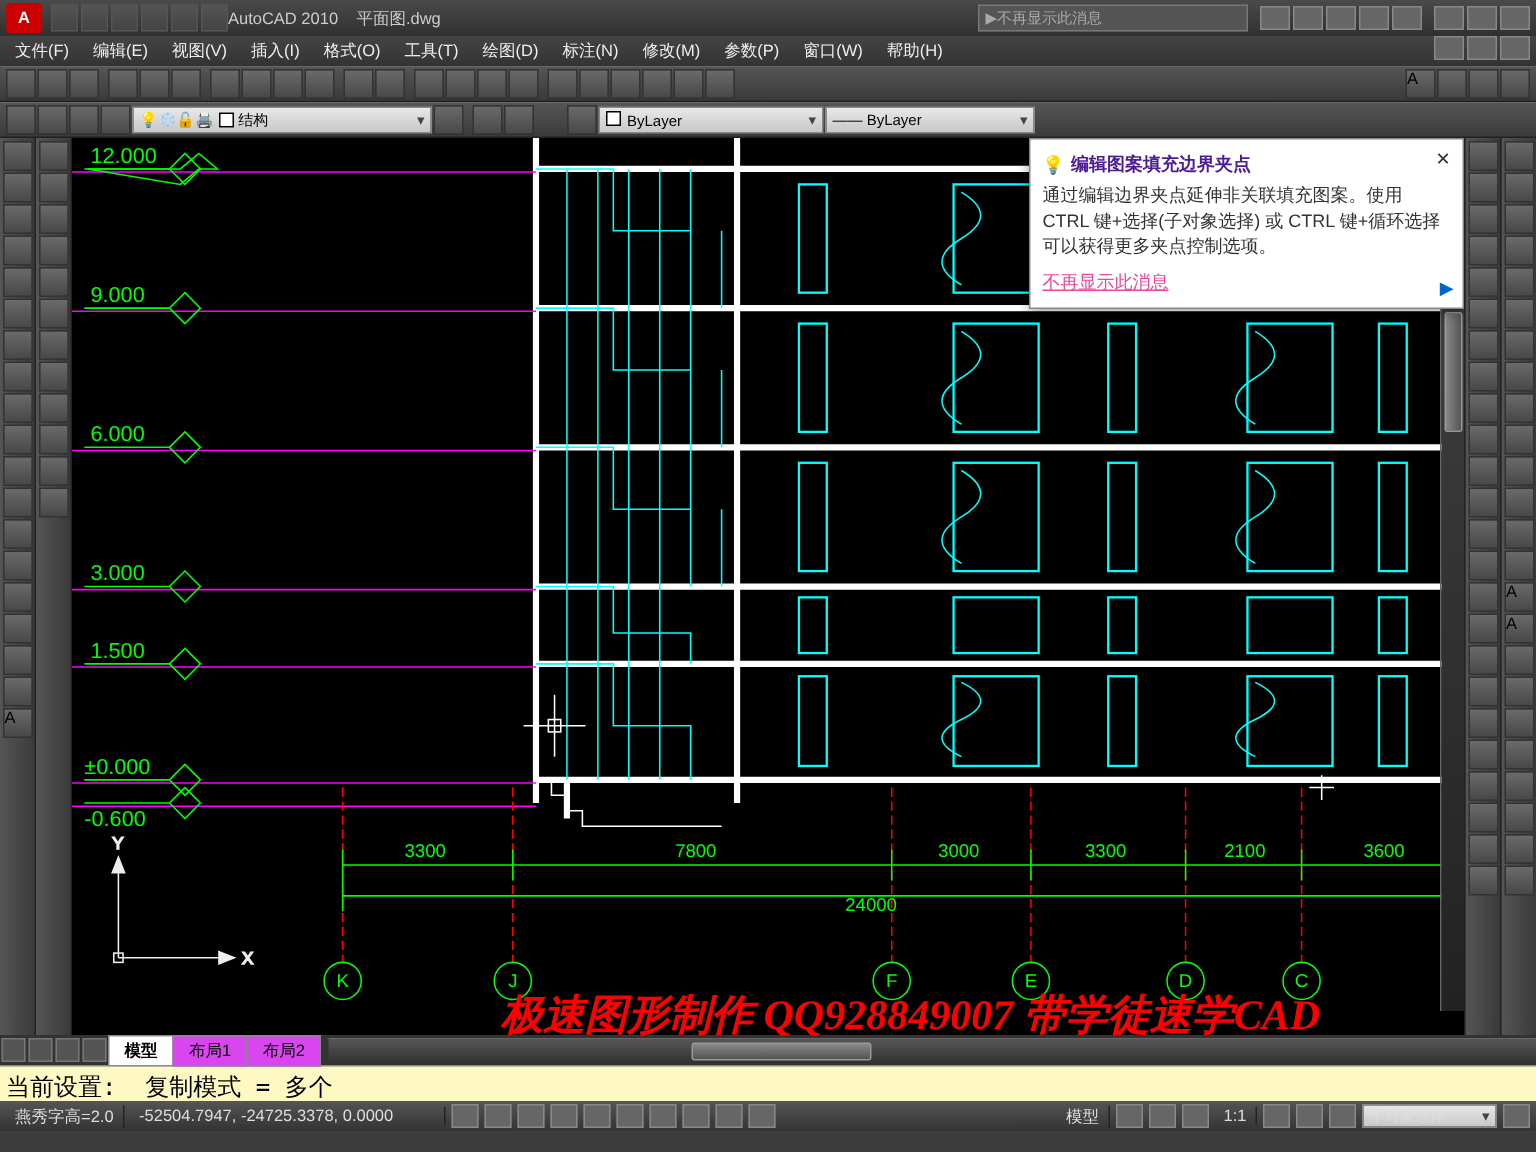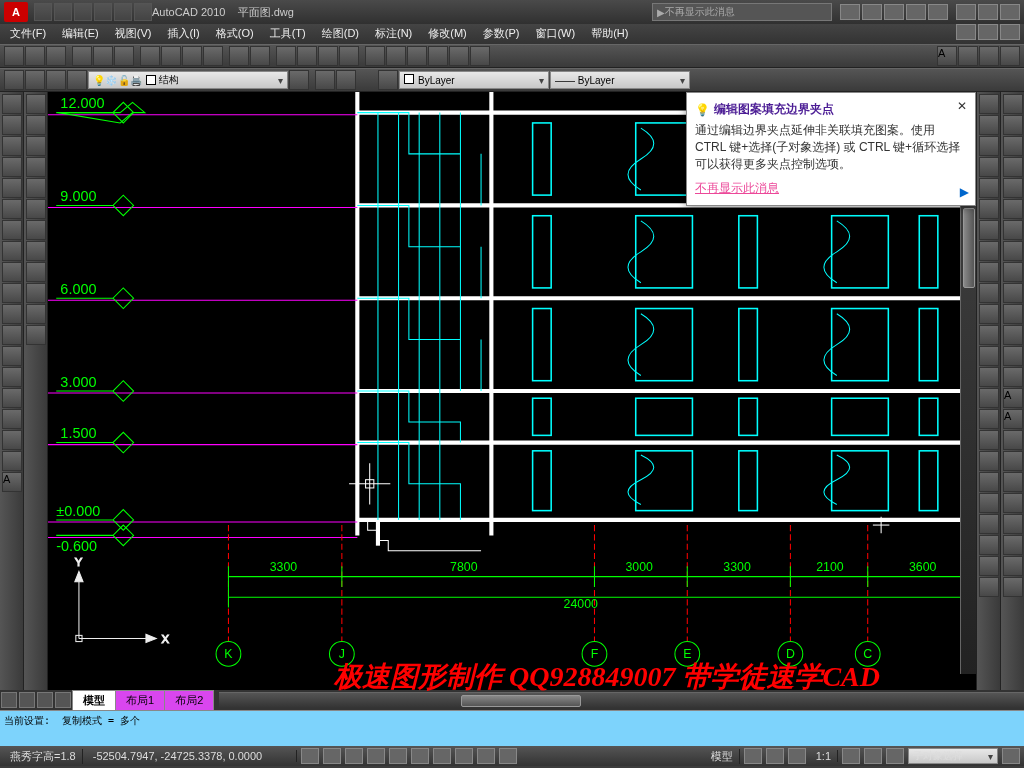--- a/index.html
+++ b/index.html
@@ -57,21 +57,21 @@
 .elev-text { fill:#0f0; font-size:14px; }
 .ucs { stroke:#eee; fill:#eee; }
 
 
 .model-tabs { height:20px; background:#333; display:flex; align-items:center; color:#ddd; font-size:11px;}
 .model-tabs .scroll-btn { width:16px; height:16px; background:#555; border:1px solid #777; margin:0 1px;}
 .model-tab { padding:2px 10px; background:#d946ef; color:#000; border:1px solid #888; margin-right:-1px;}
 .model-tab.active { background:#fff; font-weight:bold;}
 
 
-.cmd-area { height:36px; background:#7dd3fc; border-top:1px solid #888; font-family:SimSun,monospace; font-size:10px; padding:2px 4px; line-height:1.5; overflow:hidden;}
+.cmd-area { height:24px; background:#fef9c3; border-top:1px solid #888; font-family:SimSun,monospace; font-size:16px; padding:2px 4px; line-height:1.5; overflow:hidden;}
 .cmd-line { white-space:pre;}
 
 
 .status-bar { height:20px; background:linear-gradient(#555,#333); color:#ddd; display:flex; align-items:center; padding:0 4px; font-size:11px; gap:4px;}
 .status-pane { padding:0 6px; border-right:1px solid #222;}
 .status-toggle { width:18px; height:16px; background:#666; border:1px solid #888;}
 
 
 .watermark { position:absolute; bottom:72px; left:310px; color:#f00; font-size:28px; font-weight:bold; font-style:italic; z-index:5; pointer-events:none; white-space:nowrap; font-family: SimHei, "Microsoft YaHei"; margin-left: 24px;}
 
@@ -496,21 +496,21 @@
         <div class="hscroll-thumb"></div>
       </div>
   </div>
 </div>
 
 <div class="cmd-area">
   <div class="cmd-line">当前设置:  复制模式 = 多个</div>
 </div>
 
 <div class="status-bar">
-  <div class="status-pane">燕秀字高=1.8</div>
+  <div class="status-pane">燕秀字高=2.0</div>
   <div class="status-pane" style="min-width:210px">-52504.7947, -24725.3378, 0.0000</div>
   <div class="status-toggle"></div>
   <div class="status-toggle"></div>
   <div class="status-toggle"></div>
   <div class="status-toggle"></div>
   <div class="status-toggle"></div>
   <div class="status-toggle"></div>
   <div class="status-toggle"></div>
   <div class="status-toggle"></div>
   <div class="status-toggle"></div>

